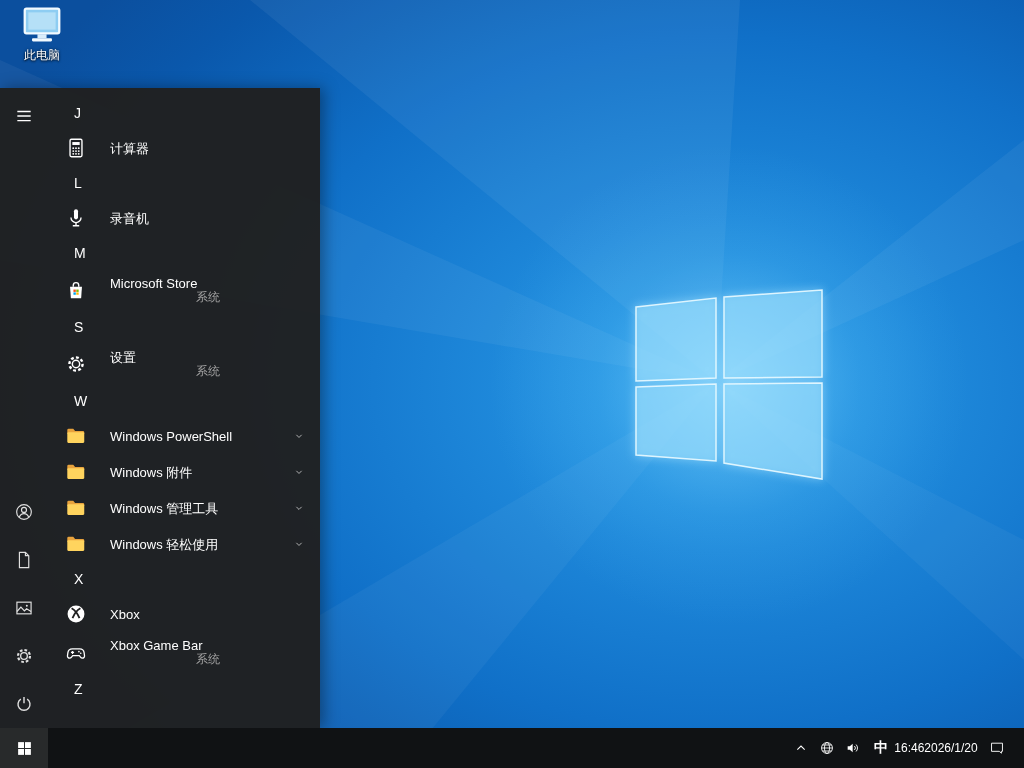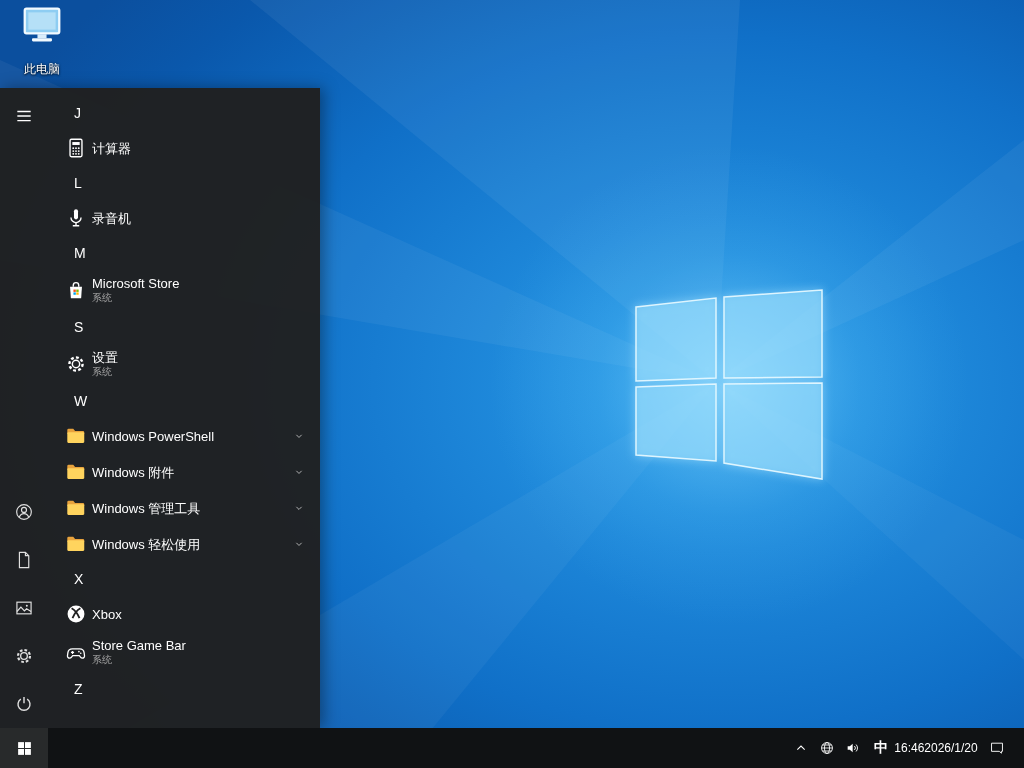--- a/index.html
+++ b/index.html
@@ -7,21 +7,21 @@
   .stage {
     position:relative; width:1024px; height:768px; overflow:hidden;
     font-family:"Liberation Sans","DejaVu Sans",sans-serif;
     -webkit-font-smoothing:antialiased;
   }
   .wallpaper { position:absolute; inset:0; display:block; }
 
   
   .desktop-icon {
     position:absolute; left:10px; top:6px; width:64px;
-    display:flex; flex-direction:column; align-items:center; gap:16px;
+    display:flex; flex-direction:column; align-items:center; gap:2px;
     cursor:pointer;
   }
   .desktop-icon .ic svg { width:44px; height:40px; display:block; }
   .desktop-icon .lbl {
     color:#fff; font-size:12px; line-height:14px;
     text-shadow:0 1px 2px rgba(0,0,0,.85), 0 0 3px rgba(0,0,0,.6);
   }
 
   
   .start-menu {
@@ -43,23 +43,23 @@
     color:#fff; font-size:14px; cursor:pointer;
   }
   .app-item {
     height:36px; display:flex; align-items:center;
     padding:0 14px 0 16px; color:#fff; font-size:13px; cursor:pointer;
   }
   .app-item.two { height:40px; }
   .app-item .ic { width:24px; height:24px; flex:none;
     display:flex; align-items:center; justify-content:center; }
   .app-item .ic svg { width:22px; height:22px; display:block; }
-  .app-item .txt { margin-left:4px; flex:1; display:flex; flex-direction:column;
+  .app-item .txt { margin-left:22px; flex:1; display:flex; flex-direction:column;
     justify-content:center; line-height:15px; overflow:hidden; white-space:nowrap; }
-  .app-item .sub { font-size:10px; line-height:13px; color:#a3a3a3; }
+  .app-item .sub { font-size:12px; line-height:13px; color:#a3a3a3;text-align:center; }
   .app-item .chev { width:16px; flex:none; display:flex; justify-content:flex-end; }
   .app-item .chev svg { width:14px; height:14px; }
 
   
   .taskbar {
     position:absolute; left:0; bottom:0; width:1024px; height:40px;
     background:#101214; display:flex; align-items:stretch; z-index:5;
   }
   button { font-family:inherit; }
   .start-btn {
@@ -334,21 +334,21 @@
         <div class="app-item two">
           <span class="ic">
             <svg viewBox="0 0 24 24">
               <path d="M8 8.5h8c2.8 0 4.6 1.8 4.9 4.4l.4 3.2c.15 1.5-1 2.6-2.3 2.6-.9 0-1.6-.4-2.1-1.1L15.6 16H8.4l-1.3 1.6c-.5.7-1.2 1.1-2.1 1.1-1.3 0-2.45-1.1-2.3-2.6l.4-3.2C3.4 10.3 5.2 8.5 8 8.5z" fill="none" stroke="#fff" stroke-width="1.4"></path>
               <path d="M8.2 10.8v3.4M6.5 12.5h3.4" stroke="#fff" stroke-width="1.4"></path>
               <circle cx="15.2" cy="11.6" r="0.9" fill="#fff"></circle>
               <circle cx="17.2" cy="13.4" r="0.9" fill="#fff"></circle>
             </svg>
           </span>
           <div class="txt">
-            <div>Store Game Bar</div>
+            <div>Xbox Game Bar</div>
             <div class="sub">系统</div>
           </div>
         </div>
         <div class="section-header">Z</div>
       </div>
   </div>
 
   <div class="taskbar">
     <button class="start-btn">
       <span class="ic">

